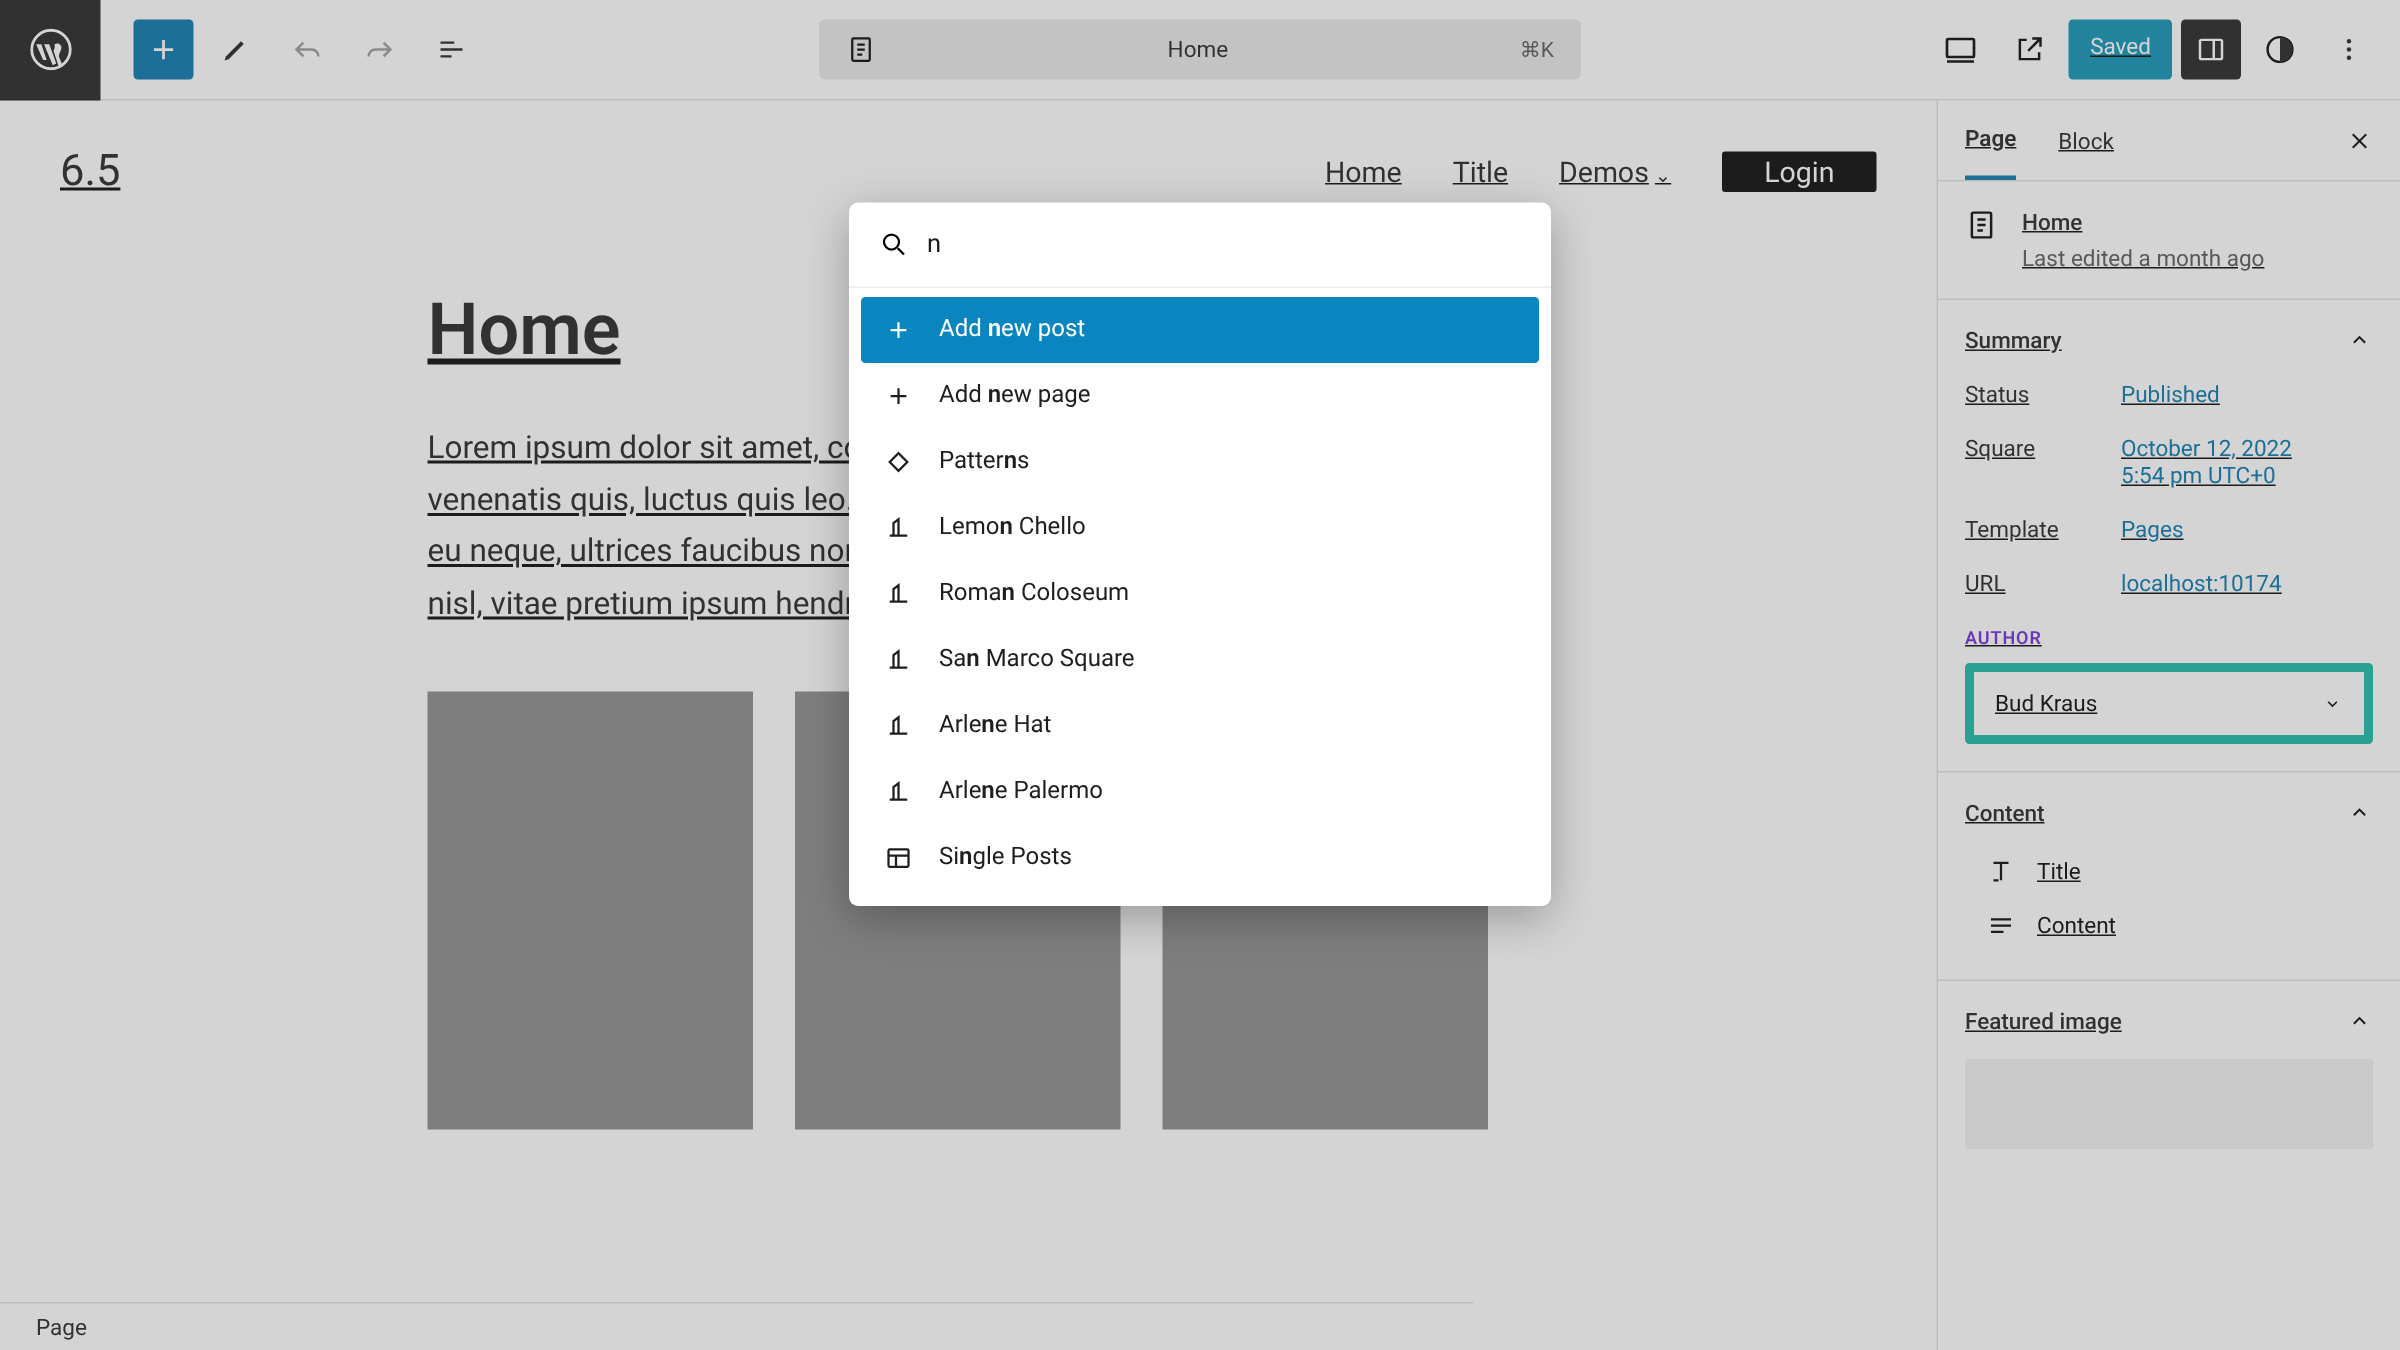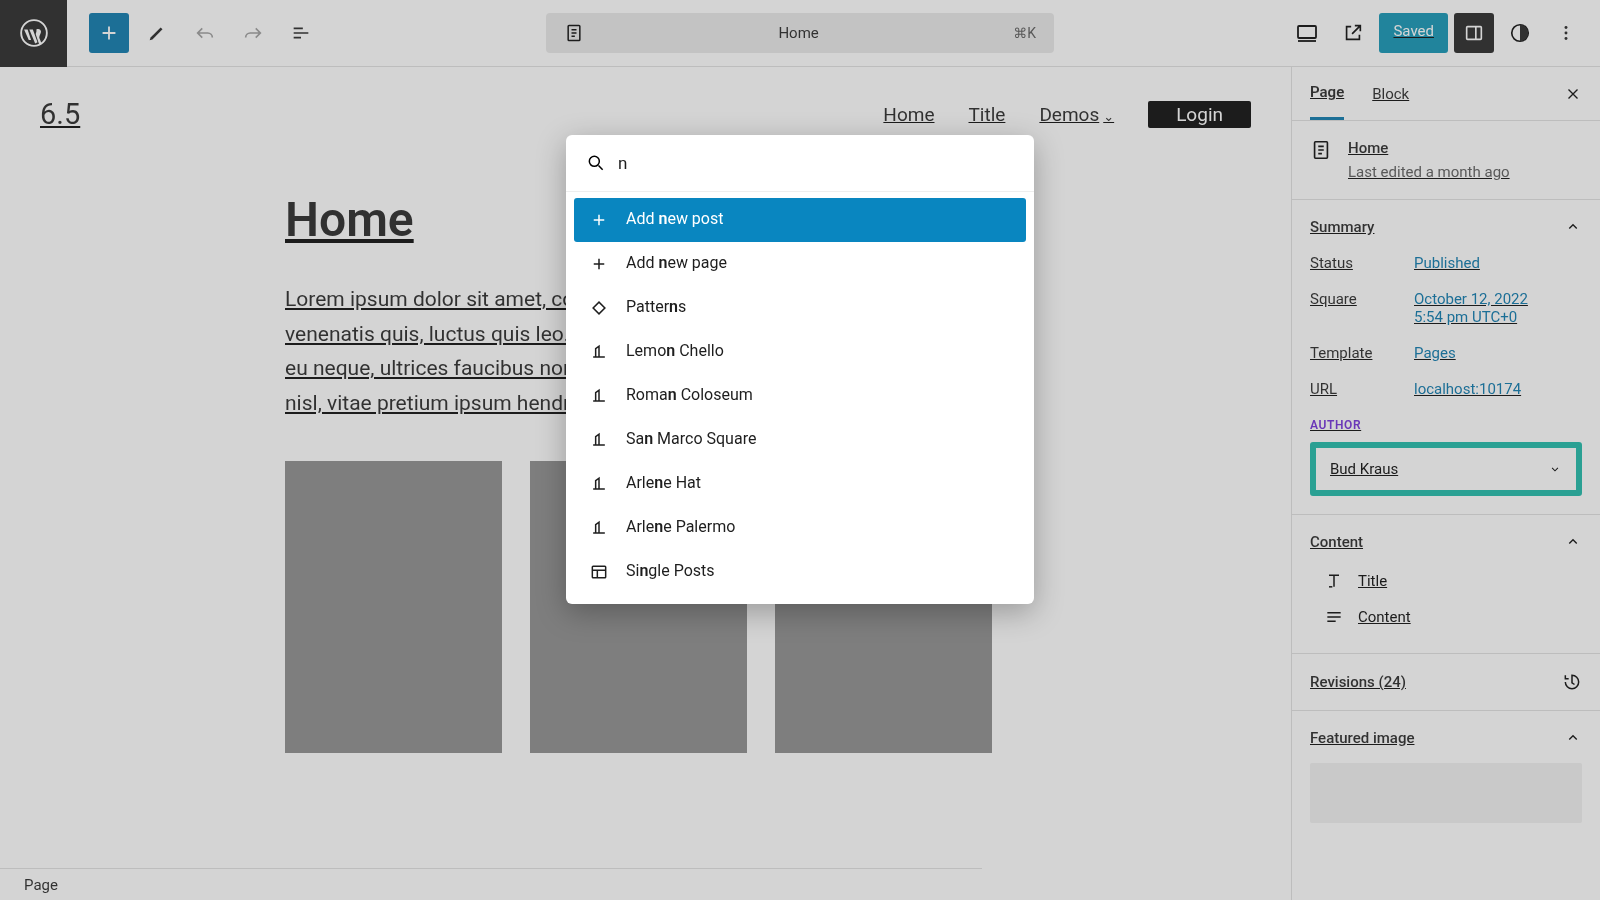--- a/index.html
+++ b/index.html
@@ -264,29 +264,20 @@
           </div>
           <div class="content-item">
             <svg width="20" height="20" viewBox="0 0 24 24">
                 <path d="M4 7h16M4 12h16M4 17h10" class="icon-stroke"></path>
               </svg>
             <span>Content</span>
           </div>
         </div>
       </div>
 
-      <div class="side-block">
-        <div class="section-hdr">
-          <span class="label">Revisions (24)</span>
-          <svg width="20" height="20" viewBox="0 0 24 24">
-              <path d="M4 12a8 8 0 108-8v4M12 8v5l3 2" class="icon-stroke"></path>
-              <path d="M4 4v4h4" class="icon-stroke"></path>
-            </svg>
-        </div>
-      </div>
 
       <div class="side-block" style="border-bottom:none">
         <div class="section-hdr">
           <span class="label">Featured image</span>
           <svg width="18" height="18" viewBox="0 0 24 24">
               <path d="M7 14l5-5 5 5" class="icon-stroke"></path>
             </svg>
         </div>
         <div style="margin-top:16px;height:60px;background:#f0f0f0;border-radius:2px"></div>
       </div>

